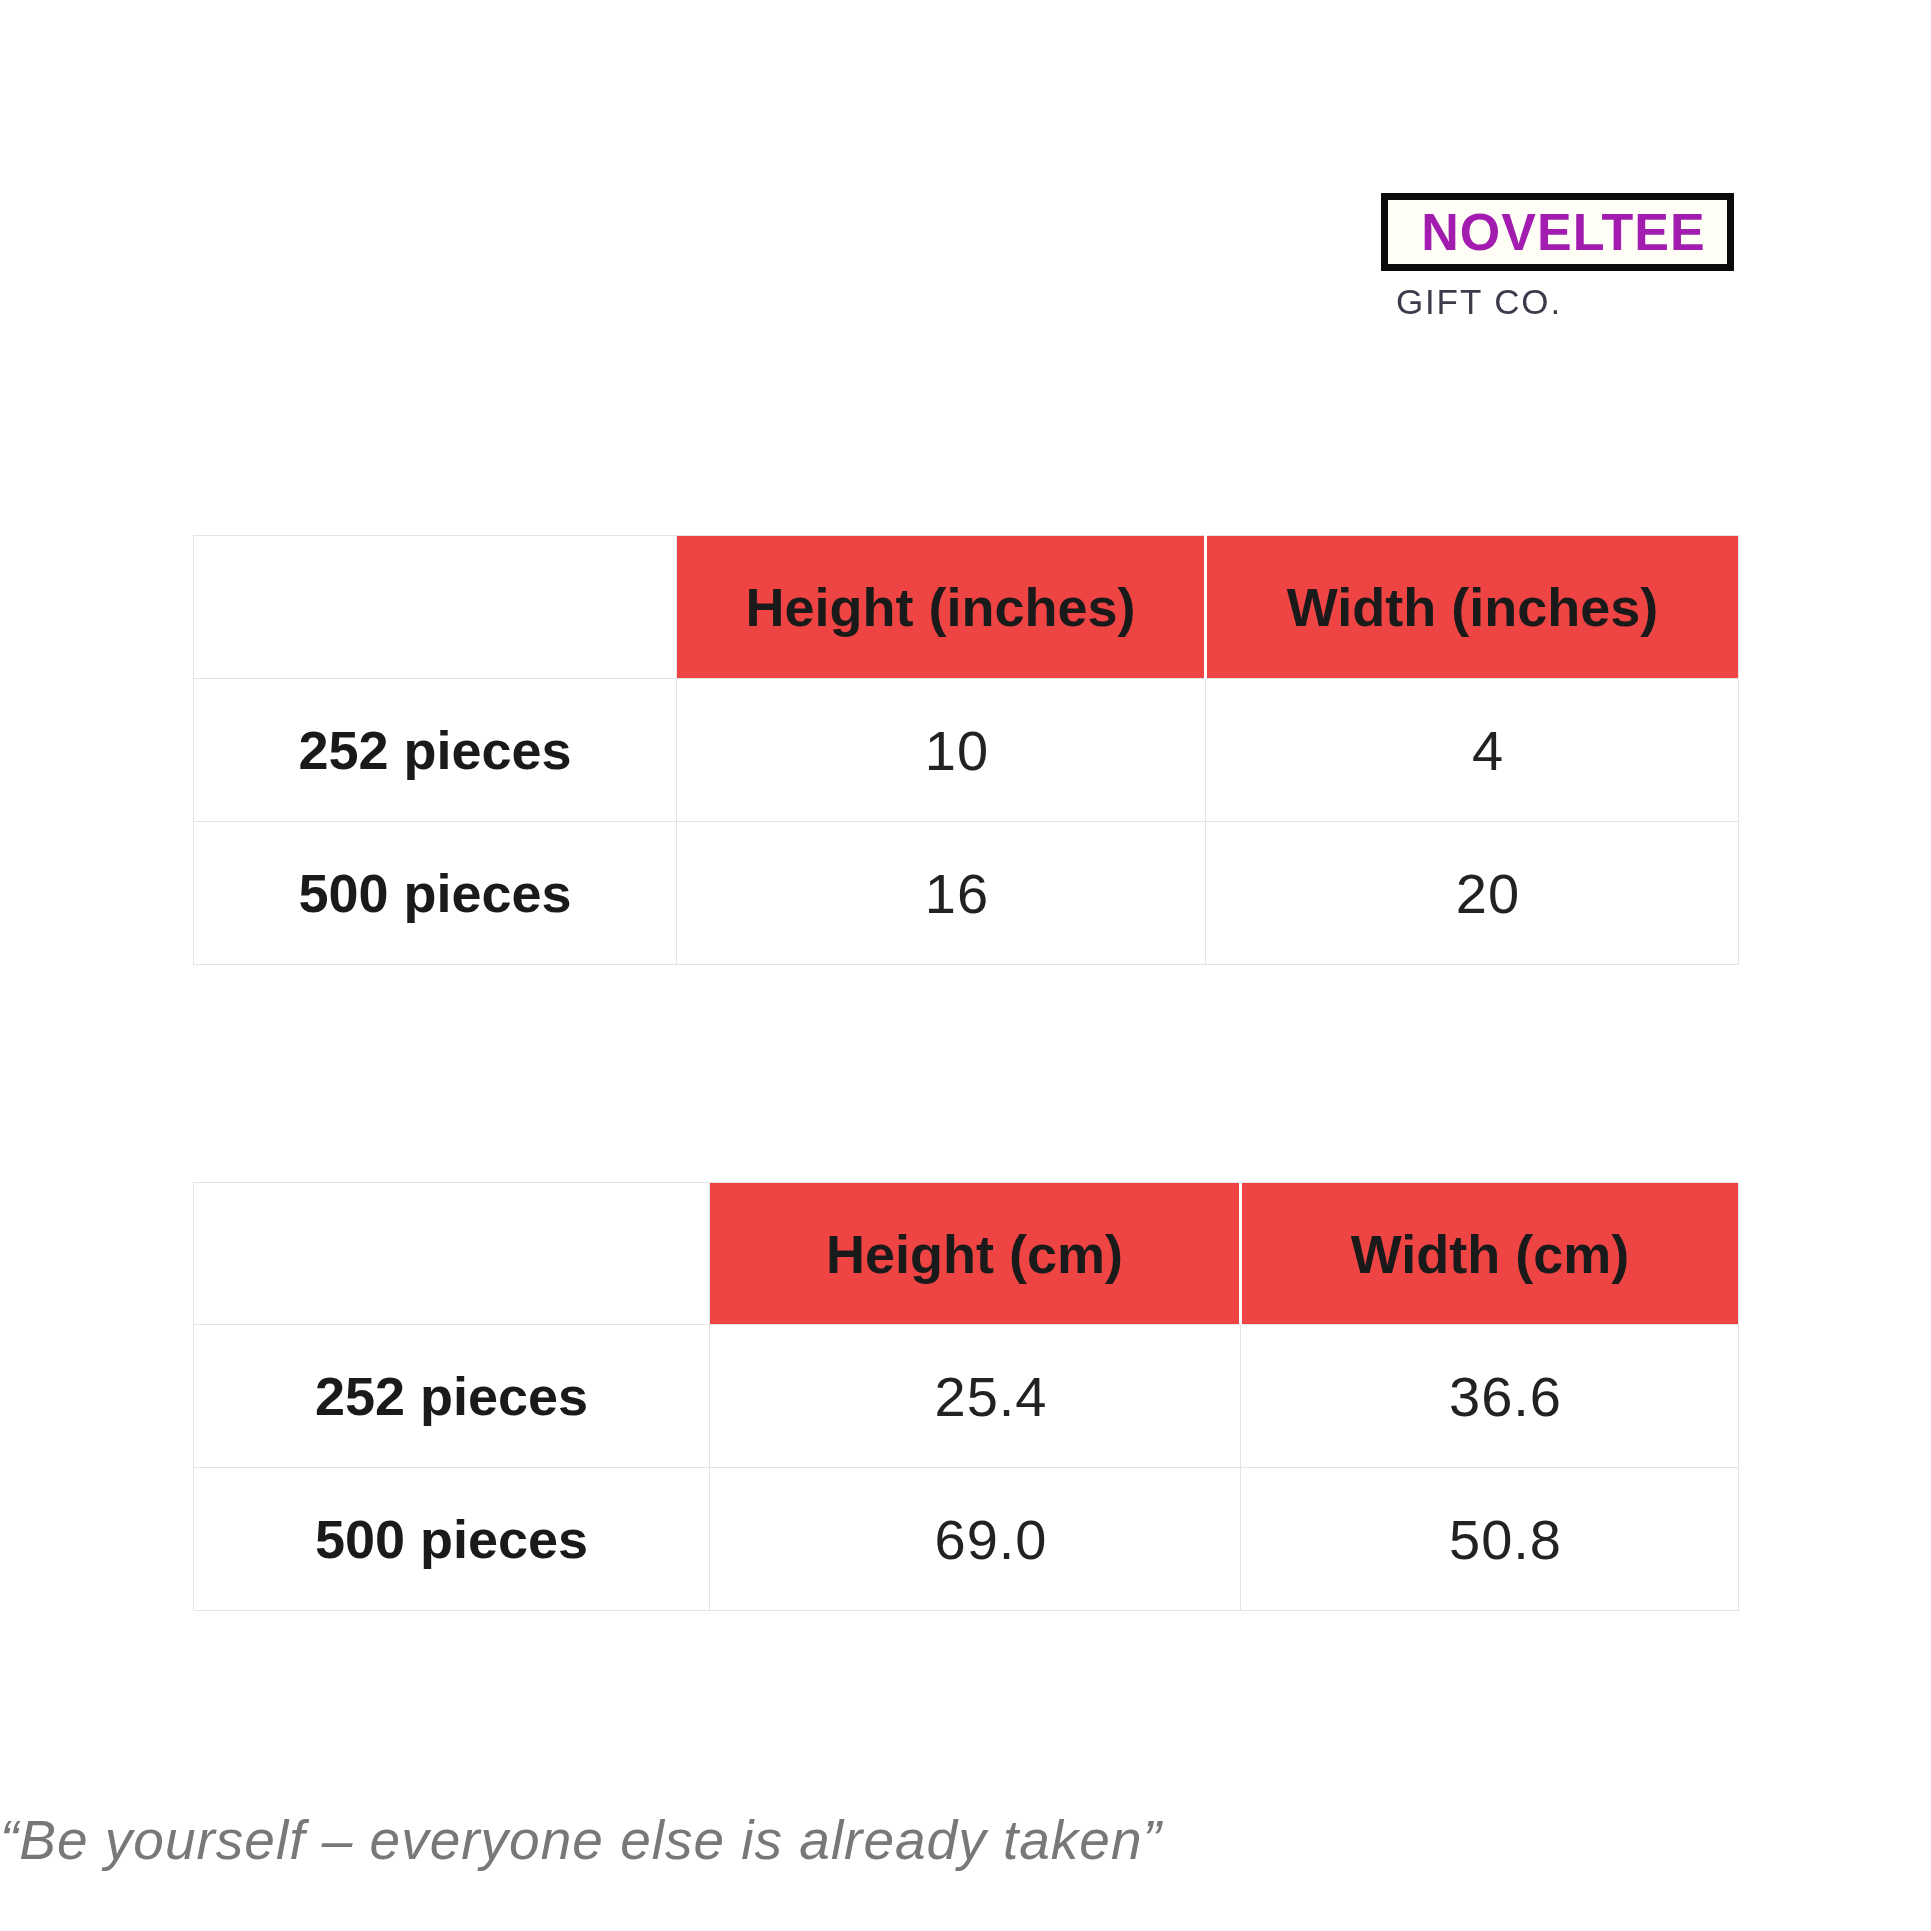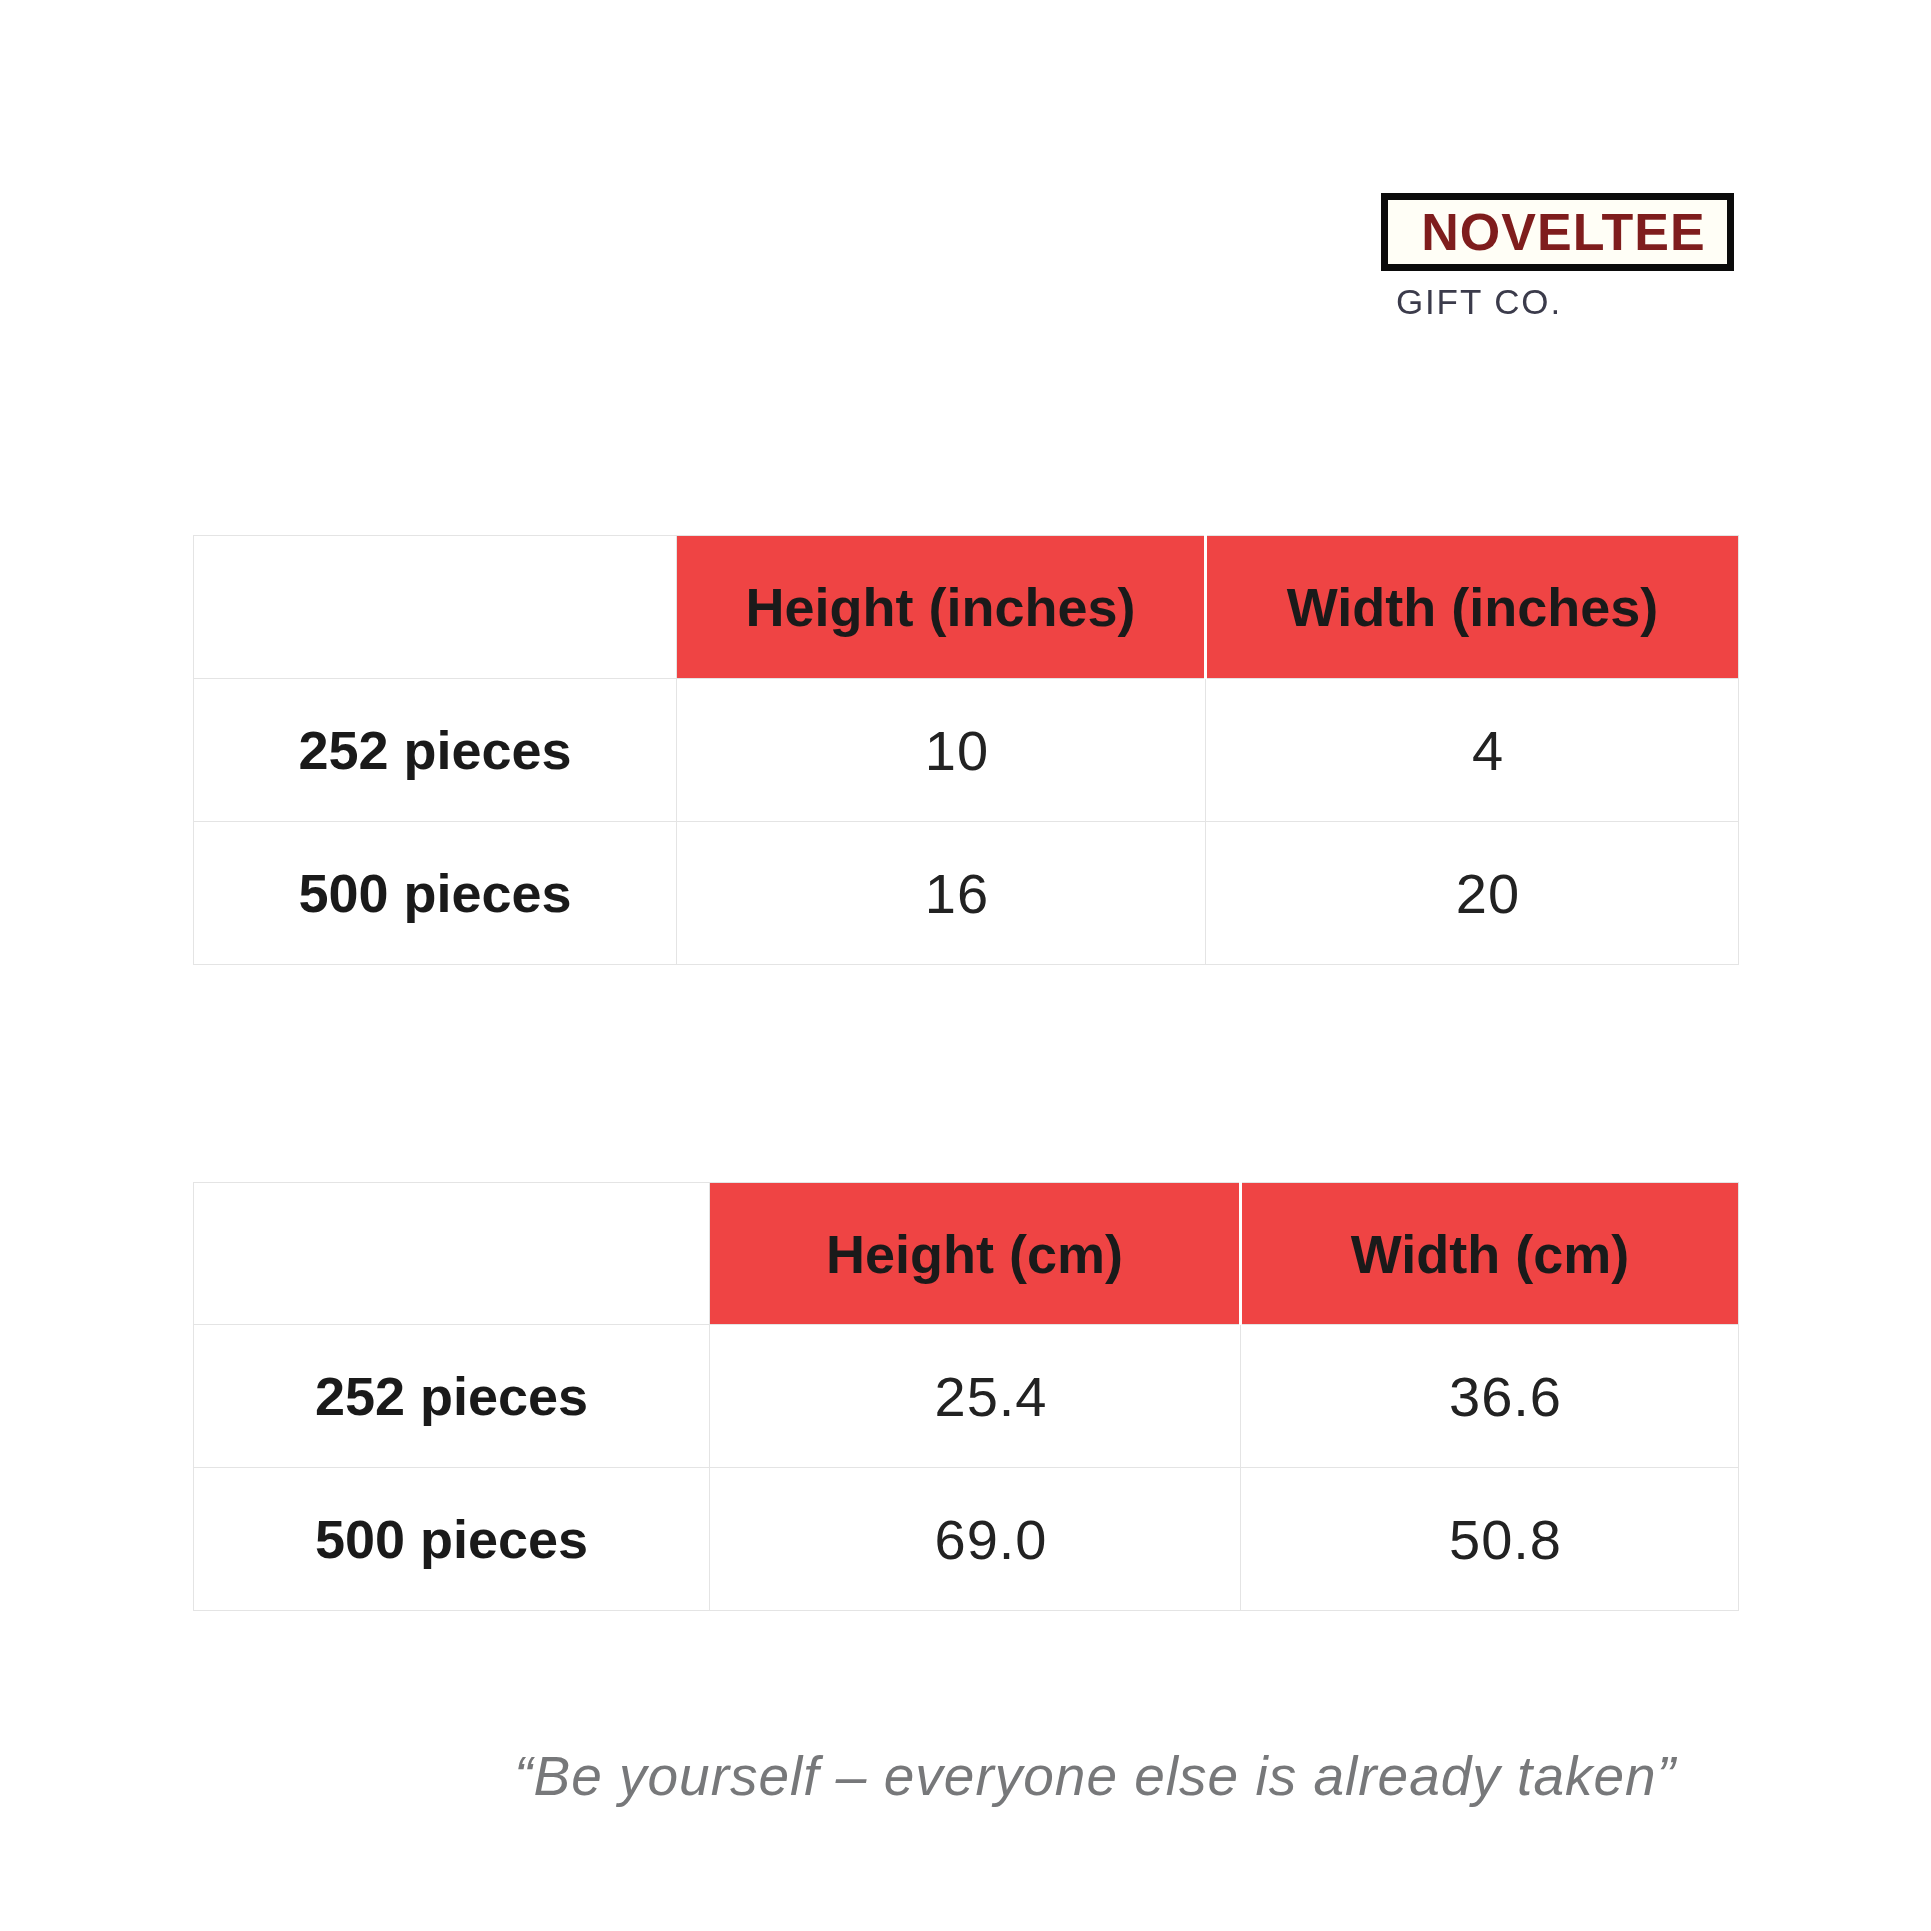--- a/index.html
+++ b/index.html
@@ -38,21 +38,21 @@
     border: 7.7px solid #0b0b0b;
     background: #fffef6;
     display: flex;
     align-items: center;
     justify-content: center;
   }
   .logo-text {
     font-size: 52px;
     font-weight: 700;
     letter-spacing: 1px;
-    color: #7f1d1d;
+    color: #a21caf;
     white-space: nowrap;
     margin-left: 12px;
   }
   .logo-subtitle {
     position: absolute;
     left: 1302px;
     top: 282px;
     width: 354px;
     text-align: center;
     font-size: 35px;
@@ -105,23 +105,23 @@
   #table-inches tr.head-row  { height: 143px; }
   #table-inches tr.data-row  { height: 143px; }
   #table-cm { top: 1182px; }
   #table-cm tr.head-row  { height: 142px; }
   #table-cm tr.data-row  { height: 143px; }
 
   
   .quote {
     position: absolute;
     left: 0;
-    top: 1744px;
+    top: 1808px;
     width: 1676px;
-    text-align: right;
+    text-align: left;
     font-size: 55px;
     font-style: italic;
     font-weight: 400;
     color: #77787a;
     letter-spacing: 1px;
   }
 </style>
 </head>
 <body>
 

